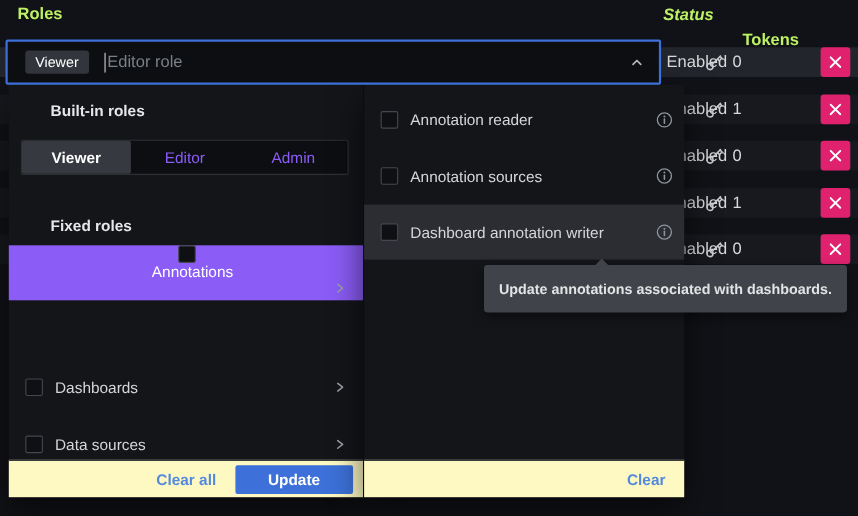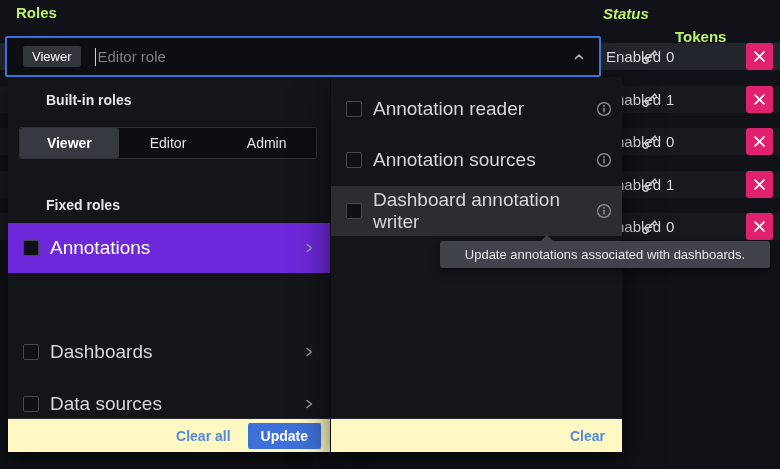--- a/index.html
+++ b/index.html
@@ -33,50 +33,50 @@
 
   
   .panel{position:absolute;top:77px;height:375px;background:#141519;z-index:4;
     box-shadow:0 12px 30px rgba(0,0,0,.6);}
   .panel.left{left:8px;width:322px;}
   .panel.sub{left:330px;width:292px;border-left:1px solid #0a0b0d;box-sizing:border-box;}
 
   .section-title{position:absolute;left:38px;font-size:14px;font-weight:700;color:#e6e7e9;}
   .radio-group{position:absolute;left:11px;top:50px;width:298px;height:32px;box-sizing:border-box;
     border:1px solid #2e3036;border-radius:2px;background:#0c0e12;display:flex;}
-  .radio{flex:1;display:flex;align-items:center;justify-content:center;font-size:14px;color:#e5e5e5;cursor:pointer;}
+  .radio{flex:1;display:flex;align-items:center;justify-content:center;font-size:14px;color:#8b5cf6;cursor:pointer;}
   .radio.selected{background:#36393f;color:#ffffff;font-weight:700;border-radius:2px;}
 
   .group-row{position:absolute;left:0;width:100%;height:50px;box-sizing:border-box;display:flex;
     align-items:center;padding:0 14px 0 15px;cursor:pointer;}
-  .group-row.highlighted{background:#6d28d9;}
+  .group-row.highlighted{background:#8b5cf6;flex-direction:column;}
   .checkbox{width:16px;height:16px;box-sizing:border-box;border:1px solid #45474e;border-radius:2px;
     background:#0e1013;flex:none;cursor:pointer;}
-  .row-label{margin-left:11px;font-size:19px;color:#d5d6d9;}
+  .row-label{margin-left:11px;font-size:14px;color:#d5d6d9;}
   .group-row.highlighted .row-label{color:#ffffff;}
   .chev-right{margin-left:auto;display:flex;}
 
   .sub-item{position:absolute;left:0;width:100%;height:50px;box-sizing:border-box;display:flex;
     align-items:center;padding:0 10px 0 15px;cursor:pointer;}
   .sub-item.highlighted{background:#2b2d33;}
   .info-wrap{margin-left:auto;display:flex;cursor:pointer;}
 
   .panel-footer{position:absolute;left:0;bottom:0;width:100%;height:34px;box-sizing:border-box;
     background:#fef9c3;border-top:1px solid #26282e;display:flex;align-items:center;
     justify-content:flex-end;}
   .link{color:#538ade;font-weight:700;font-size:14px;cursor:pointer;text-decoration:none;}
   .update-btn{background:#3d71d9;color:#ffffff;font-weight:700;font-size:14px;height:26px;
-    padding:0 13px;border:none;border-radius:2px;margin:0 9px 0 17px;cursor:pointer;}
+    padding:0 30px;border:none;border-radius:2px;margin:0 9px 0 17px;cursor:pointer;}
   .footer-left .link{margin-left:auto;}
   .panel.sub .panel-footer{padding-right:17px;}
 
   
-  .tooltip{position:absolute;left:440px;top:241px;width:330px;height:27px;background:#404349;
+  .tooltip{position:absolute;left:440px;top:241px;width:330px;height:43px;background:#404349;
     border-radius:3px;color:#e3e4e6;font-size:13px;display:flex;align-items:center;
-    justify-content:center;z-index:10;box-shadow:0 4px 10px rgba(0,0,0,.45);}
+    justify-content:center;z-index:10;box-shadow:0 4px 10px rgba(0,0,0,.45);font-weight:bold;}
   .tooltip .arrow{position:absolute;left:100px;top:-6px;width:0;height:0;
     border-left:7px solid transparent;border-right:7px solid transparent;
     border-bottom:7px solid #404349;}
 </style>
 </head>
 <body>
 
 <div class="screen">
 
   <div class="col-header hdr-roles">Roles</div>

